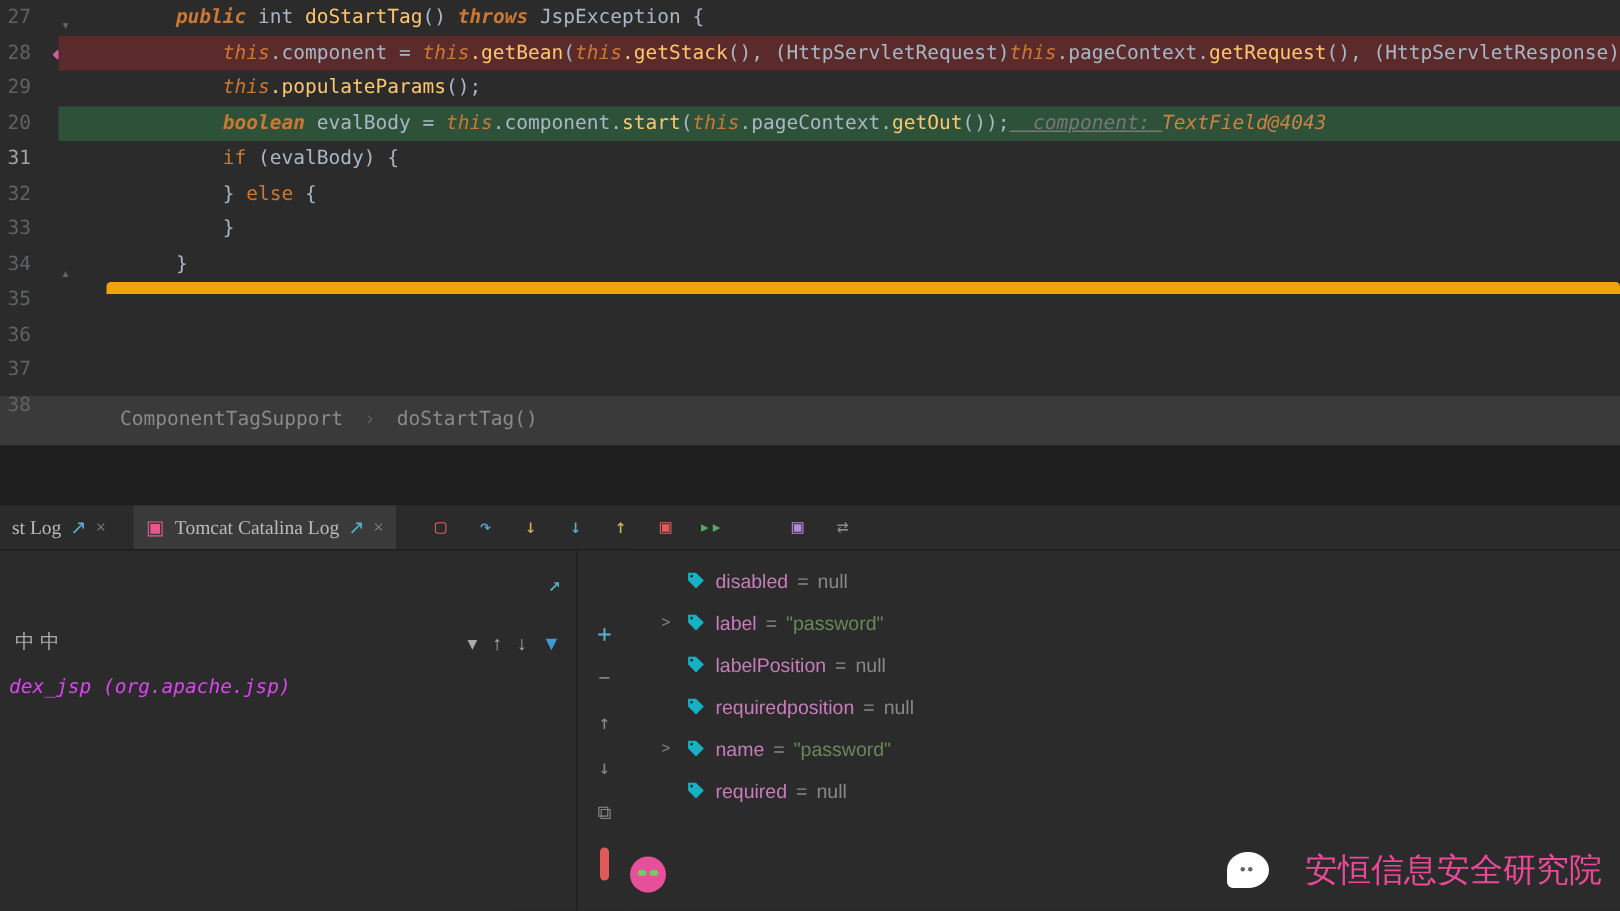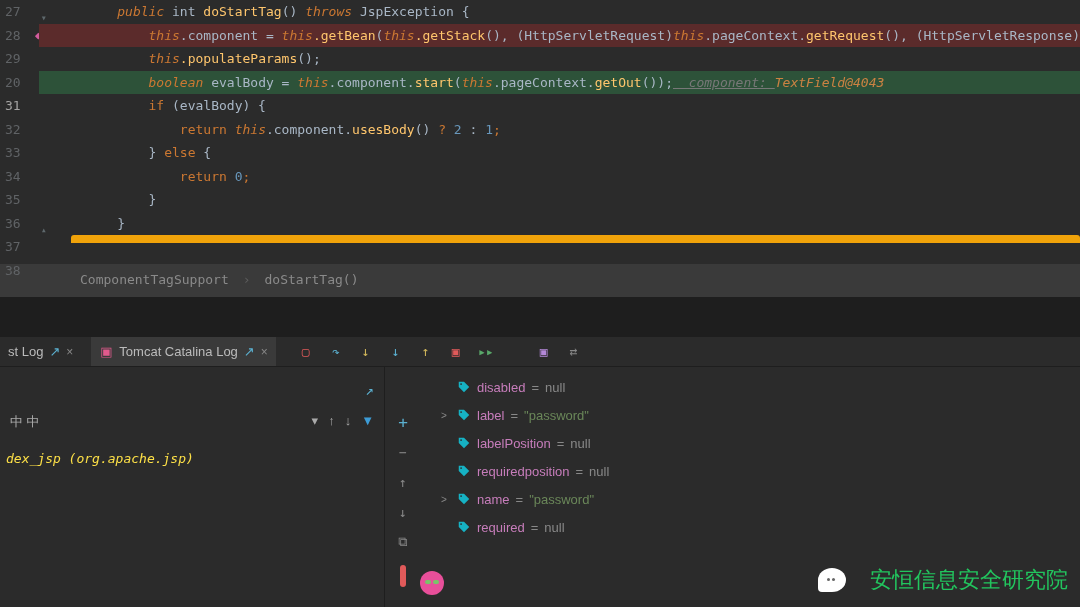--- a/index.html
+++ b/index.html
@@ -57,21 +57,21 @@
   }
   .bg-red   { background: #5b2b2b; }
   .bg-green { background: #2d5239; }
   .orange-bar {
     height: 8px;
     background: #f0a30a;
     margin-left: 16px;
     border-radius: 3px 3px 0 0;
   }
   
-  .kw  { color: #cc7832; font-style: italic; }  
+  .kw  { color: #cc7832; font-style: italic; font-weight: bold; }  
   .kw2 { color: #cc7832; }
   .this { color: #cc7832; font-style: italic; text-align: right; }
   .method { color: #ffc66d; }
   .num  { color: #6897bb; }
   .punct { color: #cc7832; }
   .hint-lbl { color: #787878; font-style: italic; text-decoration: underline; }
   .hint-val { color: #cc8242; font-style: italic; }
 
   
   .breadcrumb {
@@ -103,21 +103,21 @@
     display: flex;
     align-items: center;
     height: 30px;
     border-bottom: 1px solid #1e1e1e;
     gap: 10px;
   }
   .tool-tab {
     display: flex; align-items: center; gap: 6px;
     padding: 0 8px; height: 100%;
     color: #bbb; font-size: 13px;
-    font-family: Liberation Sans, sans-serif;
+    font-family: Liberation Serif, serif;
   }
   .tool-tab.active { background: #3a3a3a; }
   .tool-icon { display:inline-flex; width:14px; height:14px; align-items:center; justify-content:center; color:#e05a8c; }
   .tool-close { color:#888; font-size:12px; }
   .debug-toolbar {
     display: flex; align-items: center; gap: 14px;
     padding-left: 12px;
   }
   .dbg-btn { width:16px; height:16px; display:inline-flex; align-items:center; justify-content:center; }
 
@@ -135,35 +135,35 @@
   .frames-header {
     height: 46px;
     display: flex;
     align-items: center;
     justify-content: flex-end;
     padding-right: 10px;
   }
   .frames-filter-row {
     height: 30px;
     display: flex;
-    align-items: flex-start;
+    align-items: center;
     gap: 10px;
     padding: 0 10px;
     color: #aaa;
     font-family: -apple-system, sans-serif;
     font-size: 13px;
   }
   .frames-filter-row .label { margin-right: auto; }
   .frames-list { padding-top: 2px; }
   .frame-item {
     height: 26px;
     padding-left: 6px;
     display: flex; align-items: center;
     font-style: italic;
-    color: #fde047;
+    color: #d946ef;
     font-size: 13px;
     white-space: nowrap;
     overflow: hidden;
   }
   .frame-item.sel { background: #0d293e; color: #c7d8e6; }
 
   .vars-gutter {
     width: 36px;
     background: #2b2b2b;
     display: flex;
@@ -204,21 +204,21 @@
     width: 24px; height: 24px; border-radius: 50%;
     background: #e84f9a;
     display:flex; align-items:center; justify-content:center;
     color:#4a1; font-size: 12px;
   }
 
   
   .watermark {
     position: absolute;
     right: 12px; bottom: 12px;
-    color: #22c55e;
+    color: #ec4899;
     font-family: -apple-system, "Segoe UI", sans-serif;
     font-size: 22px;
     font-weight: 500;
     display:flex; align-items:center; gap:24px;
     pointer-events: none;
   }
   .watermark .bubble {
     width: 28px; height: 24px; border-radius: 50% 50% 50% 4px;
     background: #fff; position: relative;
   }
@@ -255,25 +255,23 @@
     <div class="code-line"><span class="fold">▾</span><span>        </span><span class="kw">public</span><span> int </span><span class="method">doStartTag</span><span>() </span><span class="kw">throws</span><span> JspException {</span></div>
 
     <div class="code-line bg-red"><span>            </span><span class="this">this</span><span>.component = </span><span class="this">this</span><span class="method">.getBean</span><span>(</span><span class="this">this</span><span class="method">.getStack</span><span>(), (HttpServletRequest)</span><span class="this">this</span><span>.pageContext.</span><span class="method">getRequest</span><span>(), (HttpServletResponse)</span></div>
 
     <div class="code-line"><span>            </span><span class="this">this</span><span class="method">.populateParams</span><span>();</span></div>
 
     <div class="code-line bg-green"><span>            </span><span class="kw">boolean</span><span> evalBody = </span><span class="this">this</span><span>.component.</span><span class="method">start</span><span>(</span><span class="this">this</span><span>.pageContext.</span><span class="method">getOut</span><span>());</span><span class="hint-lbl">  component: </span><span class="hint-val">TextField@4043</span></div>
 
     <div class="code-line"><span>            </span><span class="kw2">if</span><span> (evalBody) {</span></div>
 
-    <div class="code-line"><span>                </span><span class="kw2">return</span><span> </span><span class="this">this</span><span>.component.</span><span class="method">usesBody</span><span>() </span><span class="punct">?</span><span> </span><span class="num">2</span><span> : </span><span class="num">1</span><span class="punct">;</span></div>
 
     <div class="code-line"><span>            </span><span>} </span><span class="kw2">else</span><span> {</span></div>
 
-    <div class="code-line"><span>                </span><span class="kw2">return</span><span> </span><span class="num">0</span><span class="punct">;</span></div>
 
     <div class="code-line"><span>            </span><span>}</span></div>
 
     <div class="code-line"><span class="fold">▴</span><span>        </span><span>}</span></div>
 
     <div class="code-line"><div class="orange-bar"></div></div>
   </div>
 </div>
 
 <div class="breadcrumb">

